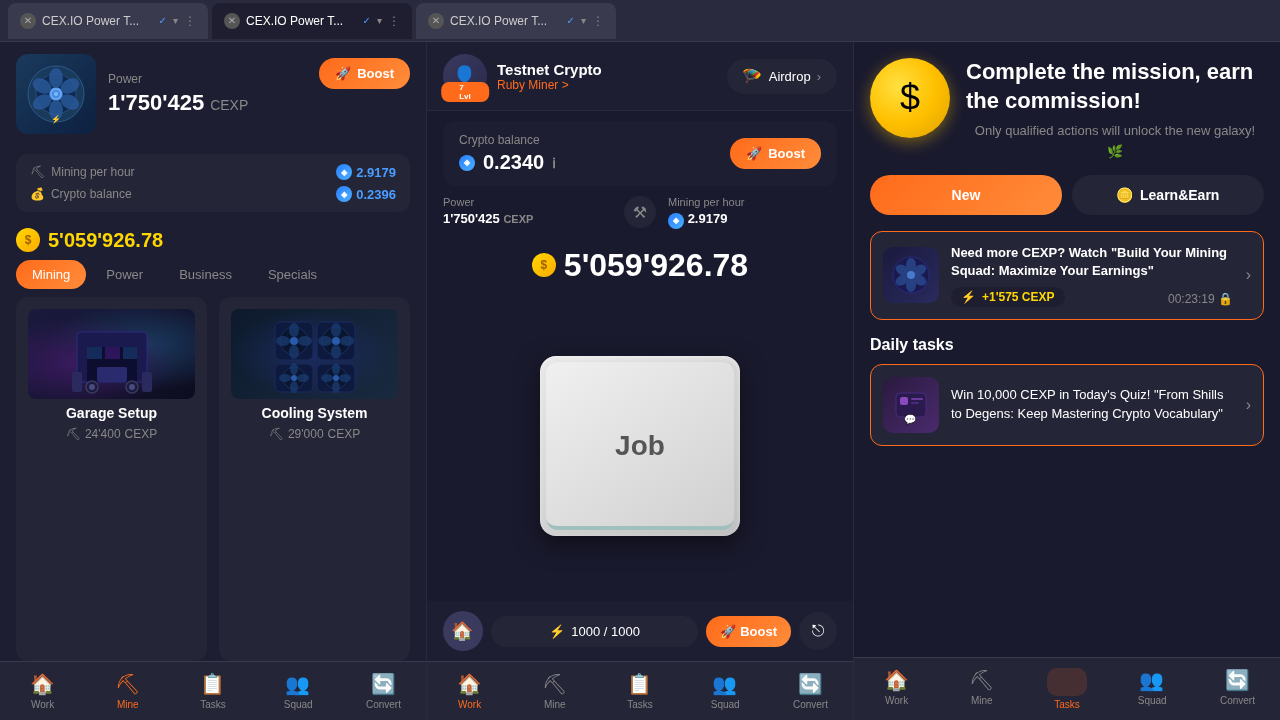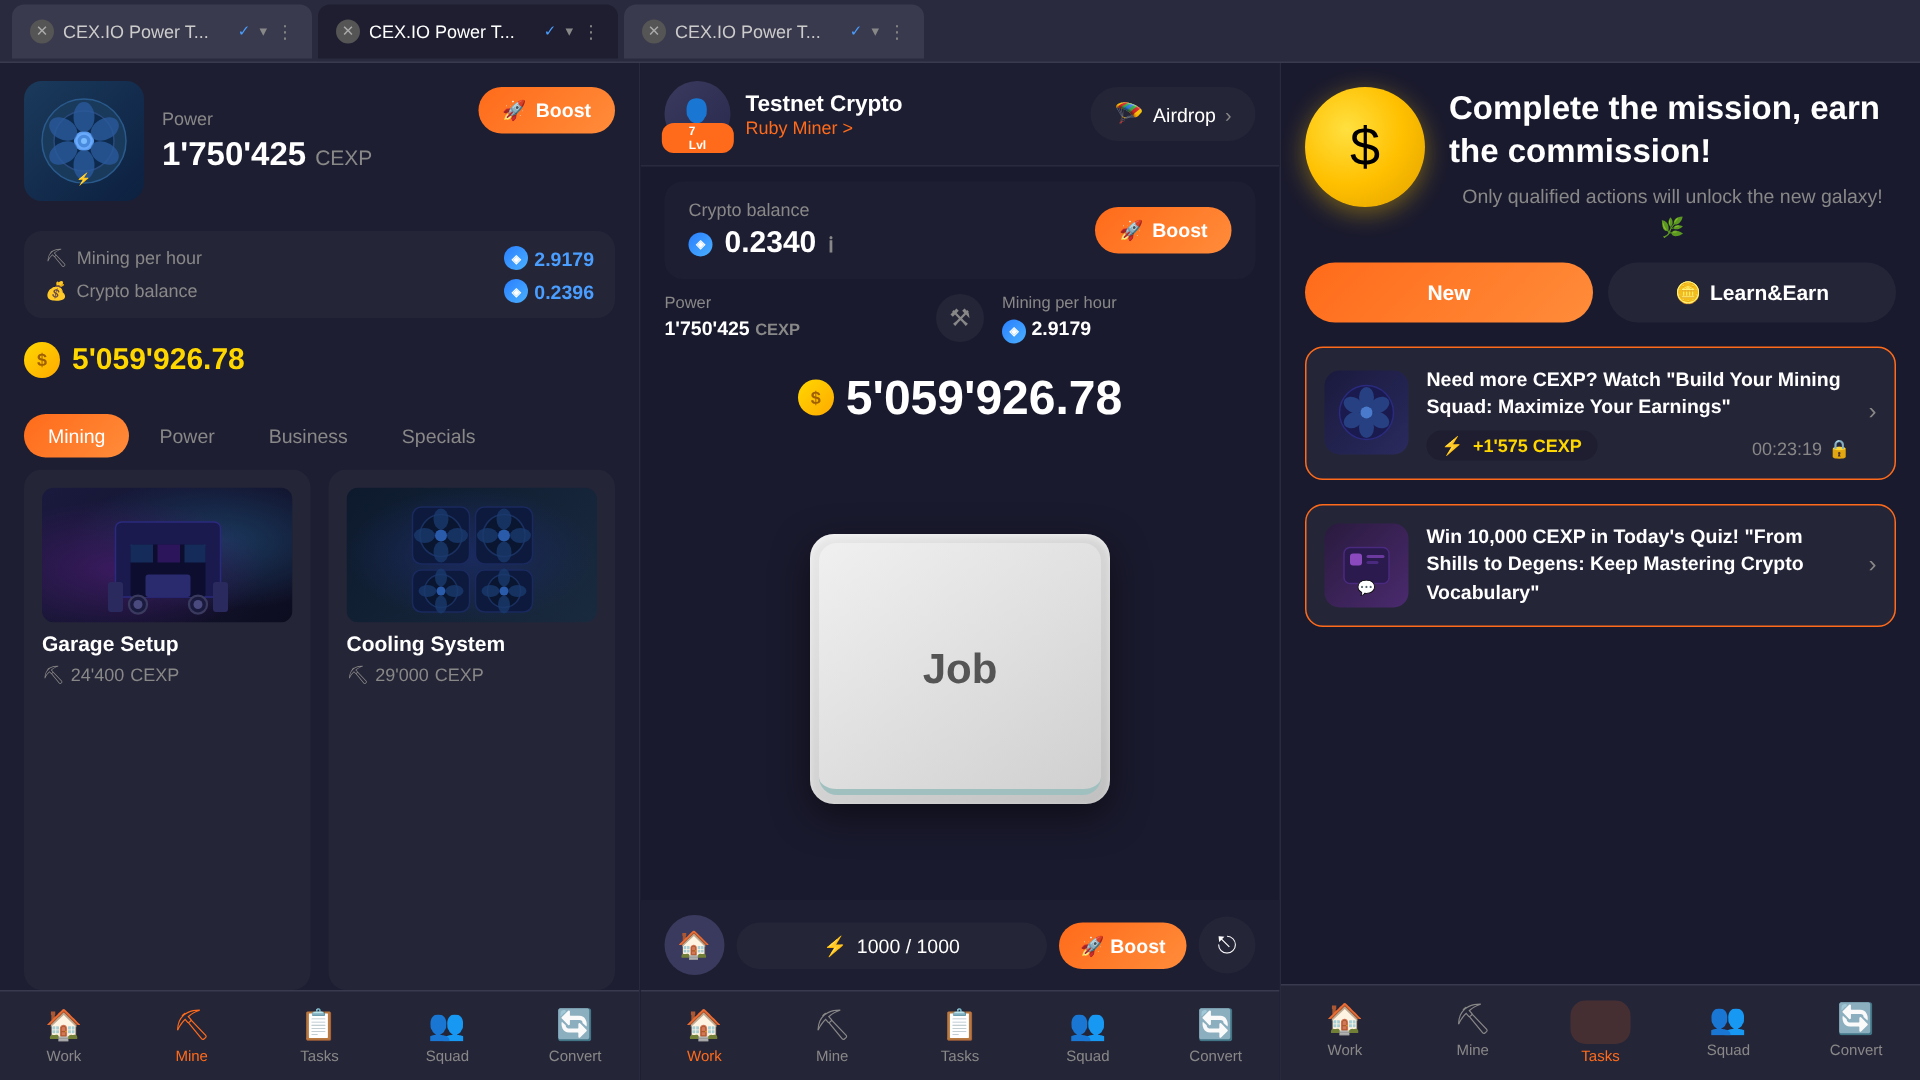--- a/index.html
+++ b/index.html
@@ -140,21 +140,20 @@
       display: flex; align-items: center; justify-content: center;
       font-size: 12px; color: #a06000;
       font-weight: 900;
     }
 
     .tabs-bar {
       display: flex;
       padding: 0 16px;
       gap: 4px;
       margin-bottom: 8px;
-      margin-top: 16px;
     }
     .tab-btn {
       padding: 7px 16px;
       border-radius: 20px;
       border: none;
       background: transparent;
       color: #888;
       font-size: 13px;
       cursor: pointer;
       font-weight: 500;
@@ -173,20 +172,21 @@
       overflow: hidden;
     }
 
     .mining-card {
       background: #252538;
       border-radius: 12px;
       padding: 12px;
       display: flex;
       flex-direction: column;
       gap: 6px;
+      align-items: center;
     }
     .card-image {
       width: 100%;
       height: 90px;
       border-radius: 8px;
       background: linear-gradient(135deg, #1a1a3e, #2a1a4e);
       display: flex; align-items: center; justify-content: center;
       font-size: 48px;
       overflow: hidden;
     }
@@ -491,21 +491,21 @@
       cursor: pointer;
     }
     .daily-thumb {
       width: 56px; height: 56px;
       border-radius: 10px;
       background: linear-gradient(135deg, #2a1a3e, #4a2a6e);
       display: flex; align-items: center; justify-content: center;
       font-size: 28px;
       flex-shrink: 0;
     }
-    .daily-title { color: #fff; font-size: 13px; font-weight: 700; line-height: 1.4; }
+    .daily-title { color: #fff; font-size: 13px; font-weight: 400; line-height: 1.4; }
     .daily-arrow { color: #888; font-size: 16px; }
 
     .right-bottom-nav {
       display: flex;
       background: #252538;
       border-top: 1px solid #3a3a4e;
       padding: 6px 0;
       margin: 0 -16px -16px;
     }
     .right-nav-item {
@@ -884,20 +884,21 @@
           </div>
           <div class="offer-meta">
             <span>00:23:19</span>
             <span>🔒</span>
           </div>
         </div>
       </div>
       <span class="offer-arrow">›</span>
     </div>
 
+    <div class="section-title">Daily tasks</div>
 
     <div class="daily-card">
       <div class="daily-thumb">
         <svg width="40" height="40" viewBox="0 0 40 40">
           <rect x="5" y="8" width="30" height="24" rx="4" fill="#2a1a4e" stroke="#4a2a7e" stroke-width="1"></rect>
           <rect x="9" y="12" width="8" height="8" rx="2" fill="#8a4abe"></rect>
           <rect x="20" y="13" width="12" height="2" rx="1" fill="#6a3a9e"></rect>
           <rect x="20" y="17" width="8" height="2" rx="1" fill="#4a2a7e"></rect>
           <text x="20" y="38" text-anchor="middle" fill="#6a4abe" font-size="10">💬</text>
         </svg>

